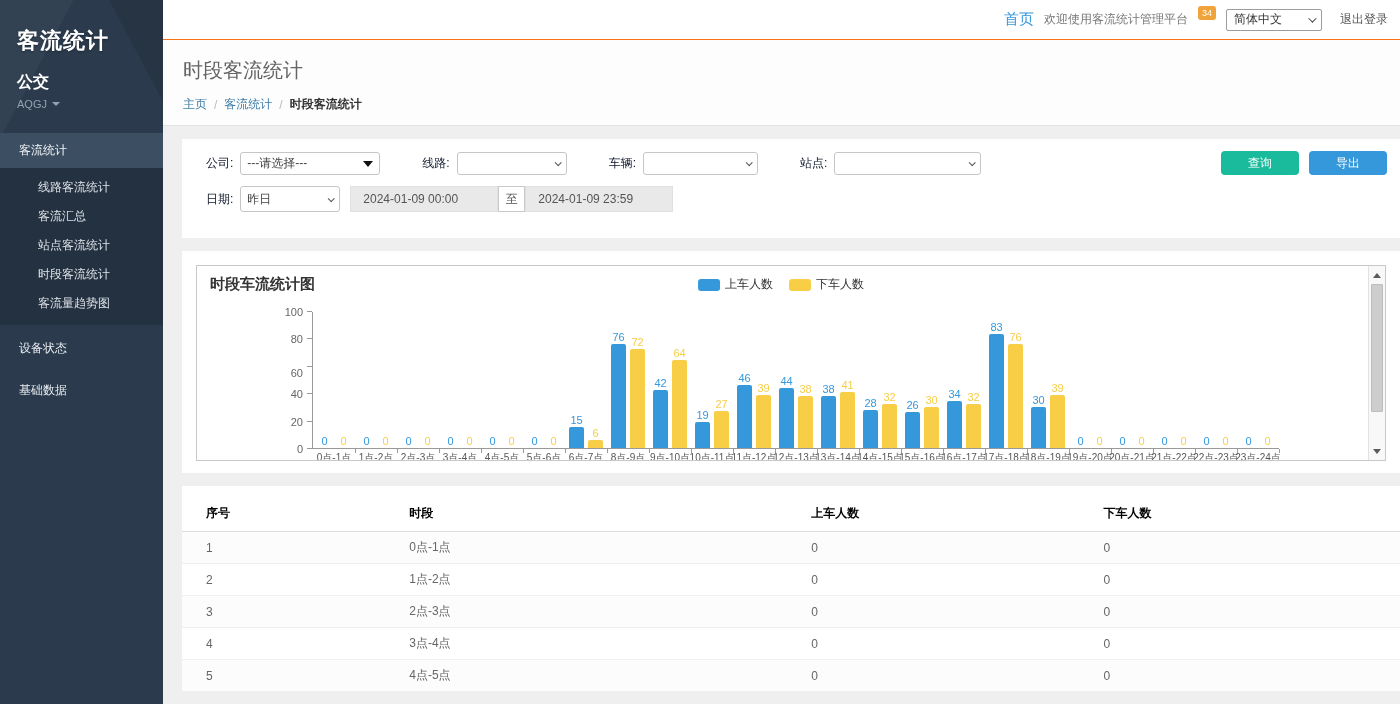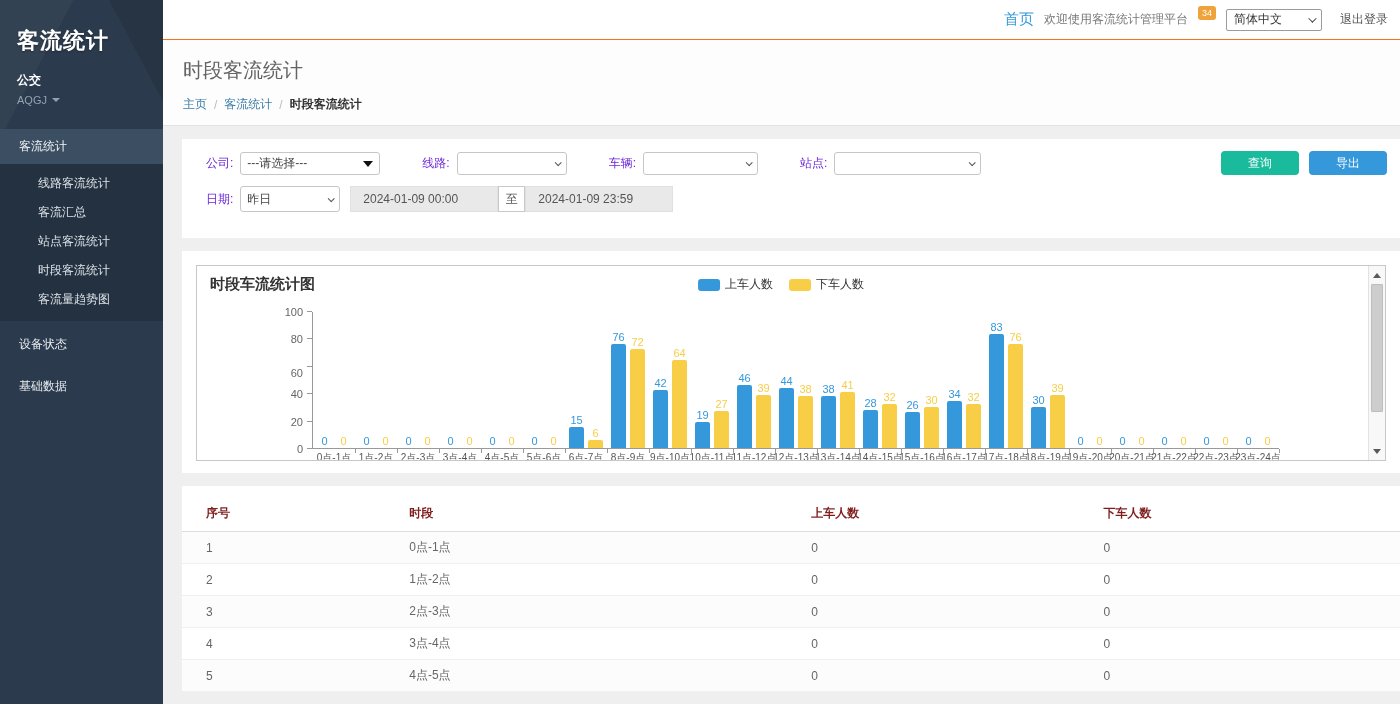--- a/index.html
+++ b/index.html
@@ -8,21 +8,21 @@
 
   
   .sidebar { width:163px; min-width:163px; background:#2b3b4d; color:#fff; position:relative; overflow:hidden; }
   .sidebar::before { content:""; position:absolute; left:0; top:0; width:100%; height:150px;
      background:
        linear-gradient(118deg, rgba(255,255,255,0.035) 30%, rgba(255,255,255,0) 30.5%),
        linear-gradient(242deg, rgba(0,0,0,0.12) 22%, rgba(0,0,0,0) 22.5%);
      pointer-events:none; }
   .brand-area { padding:26px 17px 8px; position:relative; }
   .brand { font-size:22px; font-weight:bold; letter-spacing:1px; text-shadow:0 1px 2px rgba(0,0,0,.4); }
-  .org { font-size:12px; font-weight:bold; margin-top:16px; }
+  .org { font-size:16px; font-weight:bold; margin-top:16px; }
   .org-code { font-size:11px; color:#93a2b1; margin-top:5px; cursor:pointer; display:inline-flex; align-items:center; gap:5px; }
   .caret-down { width:0; height:0; border-left:4px solid transparent; border-right:4px solid transparent; border-top:4px solid #93a2b1; display:inline-block; }
   .menu { margin-top:14px; position:relative; }
   .menu-section-header { background:#3c4e62; padding:9px 19px; font-size:12px; color:#f2f5f8; cursor:pointer; }
   .submenu { background:#243140; padding:5px 0 7px; }
   .submenu-item { padding:6px 10px 6px 38px; font-size:12px; color:#dde3e9; cursor:pointer; }
   .menu-item { padding:10px 19px; font-size:12px; color:#e9edf1; cursor:pointer; margin-top:5px; }
 
   
   .main { flex:1; min-width:0; display:flex; flex-direction:column; background:#efefef; }
@@ -41,21 +41,21 @@
   .crumb-link { color:#3a7ca8; cursor:pointer; }
   .crumb-sep { color:#bbb; }
   .crumb-current { color:#333; font-weight:bold; }
 
   .content { flex:1; padding:13px 0 0 19px; overflow:hidden; }
 
   
   .filter-card { background:#fff; padding:13px 110px 15px 24px; position:relative; }
   .f-row { display:flex; align-items:center; margin-bottom:11px; }
   .f-row:last-child { margin-bottom:0; }
-  .f-label { color:#6d28d9; margin-right:7px; }
+  .f-label { color:#0f172a; margin-right:7px; }
   select, .fake-select { height:23px; border:1px solid #c6c6c6; border-radius:3px; background:#fff; color:#444; font-size:12px; font-family:inherit; }
   .fake-select { display:flex; align-items:center; justify-content:space-between; padding:0 6px; cursor:pointer;gap:36px; }
   .tri-down { width:0; height:0; border-left:5px solid transparent; border-right:5px solid transparent; border-top:6px solid #111; }
   .sel-company { width:140px; margin-right:42px; }
   .sel-line   { width:110px; margin-right:42px; }
   .sel-vehicle{ width:115px; margin-right:42px; }
   .sel-station{ width:147px; }
   .sel-date   { width:100px; height:26px; margin-right:10px; }
   .chev-sm { width:5px; height:5px; border-right:1.5px solid #555; border-bottom:1.5px solid #555; transform:rotate(45deg) translateY(-1px); }
   .date-group { display:flex; align-items:stretch; height:26px; }
@@ -90,21 +90,21 @@
   .vscroll { position:absolute; top:0; right:0; bottom:0; width:17px; background:#f8f8f8; border-left:1px solid #e2e2e2; }
   .vs-arrow { position:absolute; left:0; width:16px; height:16px; display:flex; align-items:center; justify-content:center; }
   .vs-up { top:1px; } .vs-down { bottom:1px; }
   .tri-up-sm { width:0; height:0; border-left:4px solid transparent; border-right:4px solid transparent; border-bottom:5px solid #5a5a5a; }
   .tri-down-sm { width:0; height:0; border-left:4px solid transparent; border-right:4px solid transparent; border-top:5px solid #5a5a5a; }
   .vs-thumb { position:absolute; left:2px; right:2px; top:18px; bottom:48px; background:#cdcdcd; border:1px solid #bdbdbd; border-radius:1px; }
 
   
   .table-card { background:#fff; margin-top:13px; padding:10px 0 0; }
   table { width:100%; border-collapse:collapse; }
-  th { text-align:left; font-size:12px; font-weight:bold; color:#7f1d1d; padding:9px 8px; border-bottom:1px solid #ddd; }
+  th { text-align:left; font-size:12px; font-weight:bold; color:#000000; padding:9px 8px; border-bottom:1px solid #ddd; }
   td { font-size:12px; color:#666; padding:7px 8px; border-bottom:1px solid #f0f0f0; }
   th:first-child, td:first-child { padding-left:24px; }
   tbody tr:nth-child(odd) { background:#fcfcfc; }
   col.c1{width:18%;} col.c2{width:33%;} col.c3{width:24%;} col.c4{width:25%;}
 </style>
 </head>
 <body>
 
 <aside class="sidebar">
   <div class="brand-area">

